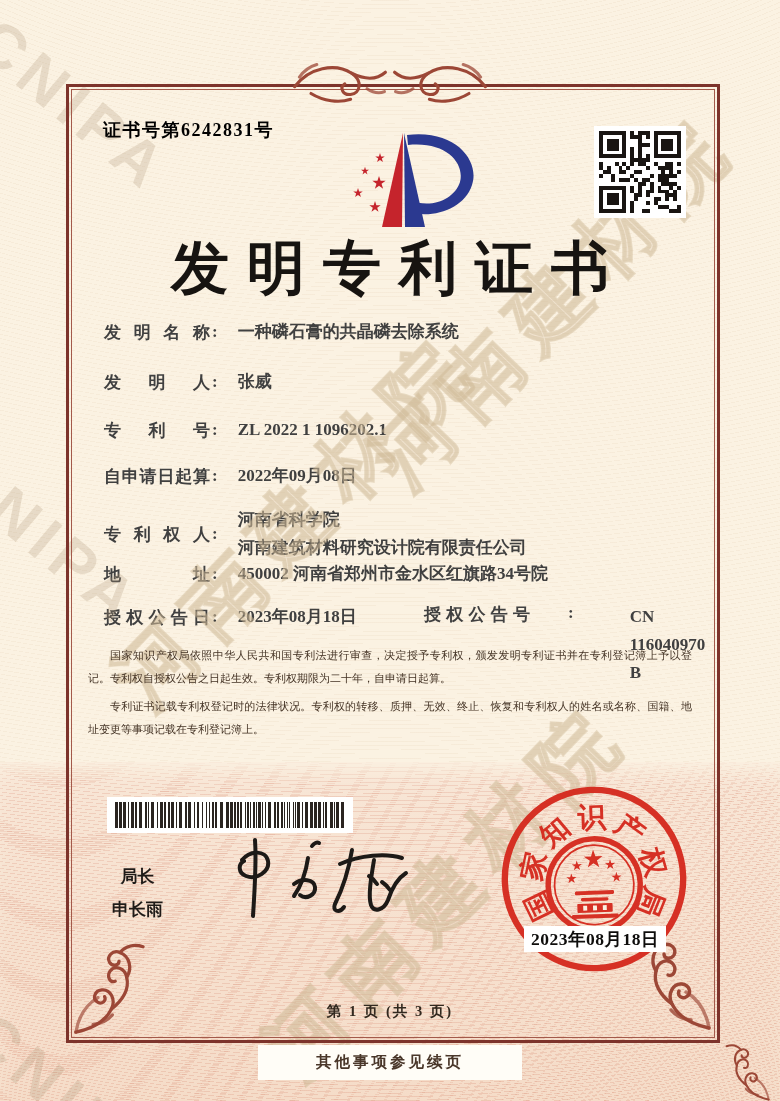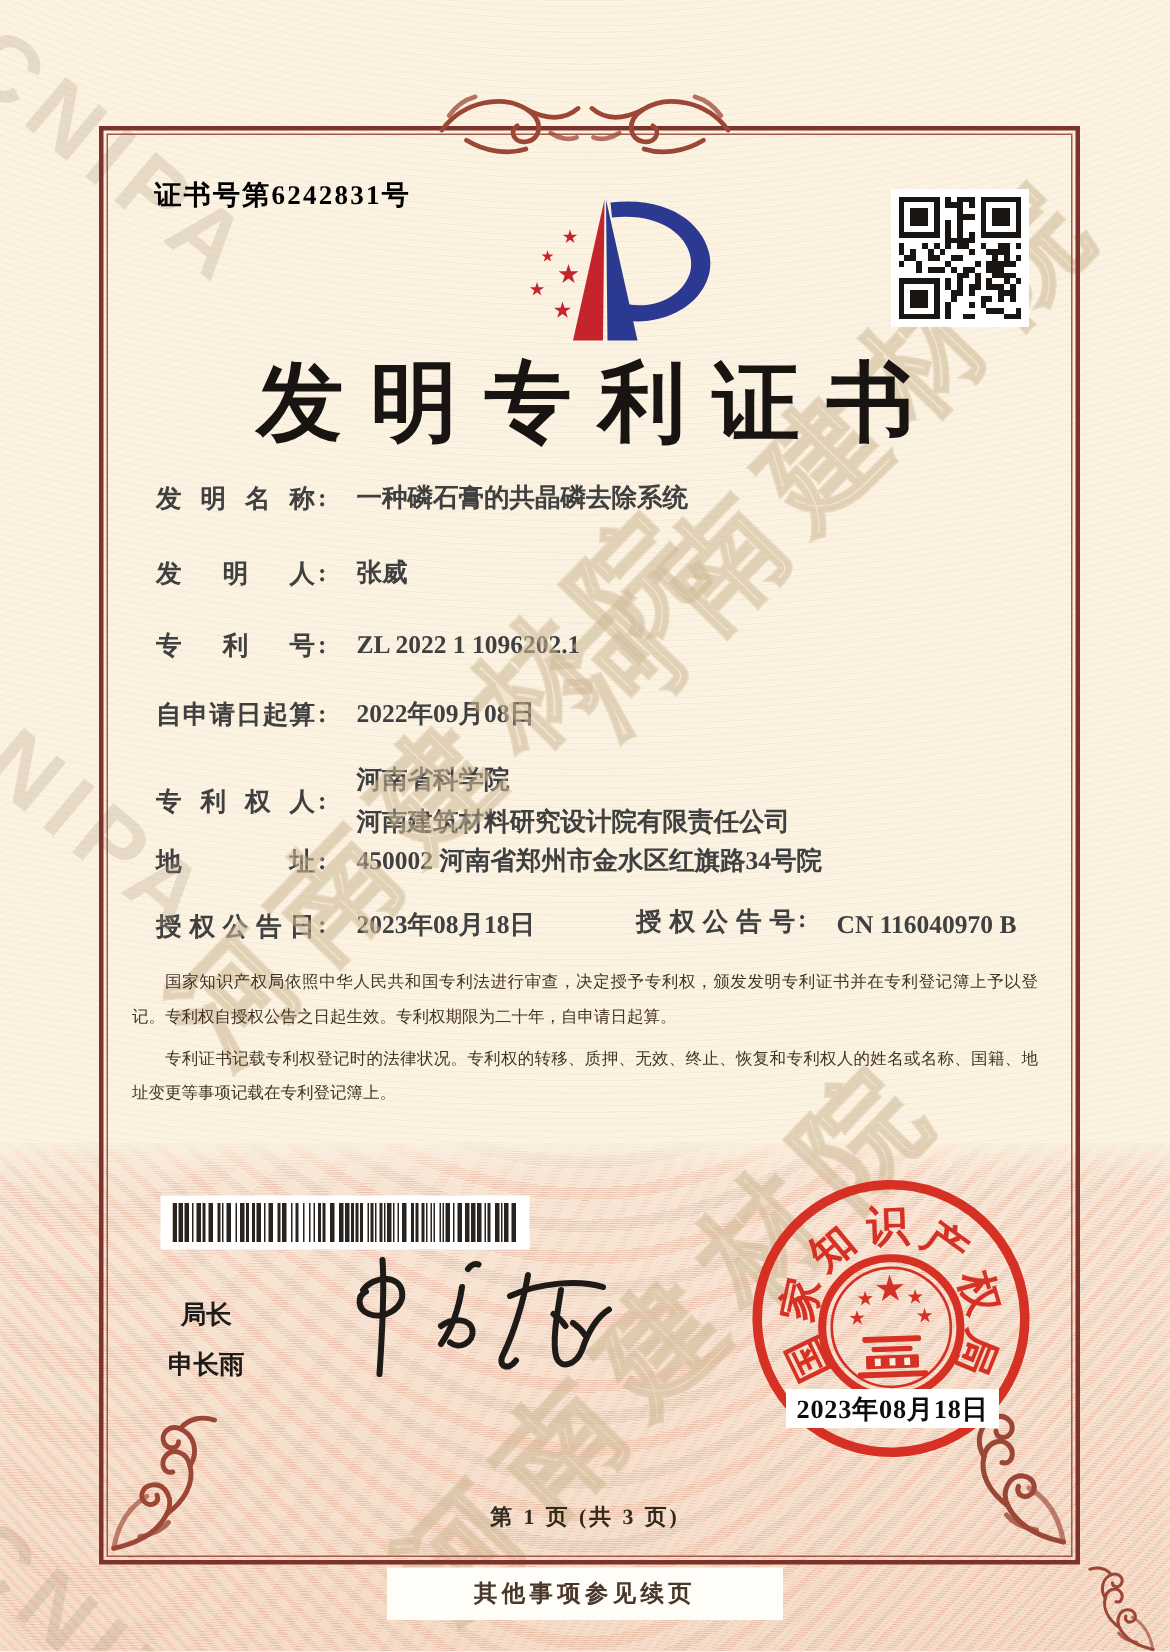--- a/index.html
+++ b/index.html
@@ -46,21 +46,21 @@
   .qr-box{left:594px;top:126px;width:92px;height:92px;background:#fff;padding:5px;box-sizing:border-box;}
   .title{left:70px;width:640px;top:230px;text-align:center;font-size:58px;font-weight:bold;
     letter-spacing:18px;text-indent:18px;color:#171411;}
   .frow{position:absolute;left:104px;display:flex;align-items:center;
     font-size:17px;font-weight:700;color:#404040;width:592px;}
   .flabel{display:inline-block;width:106px;text-align:justify;text-align-last:justify;flex:none;}
   .fcolon{flex:none;margin-left:2px;}
   .fvalue{margin-left:20px;line-height:28px;}
   .r1{top:318px}.r2{top:368px}.r3{top:416px}.r4{top:462px}
   .r5{top:506px}.r6{top:560px}.r7{top:603px}
-  .grant2{position:absolute;left:320px;top:0;display:flex;}
+  .grant2{position:absolute;left:320px;top:0;display:flex;gap:36px;}
   .body-text{left:88px;top:644px;width:604px;font-size:11px;line-height:22.5px;
     color:#443325;text-align:justify;}
   .body-text p{margin:0 0 6px 0;text-indent:2em;}
   .barcode-box{left:107px;top:797px;width:246px;height:36px;background:#fff;
     box-sizing:border-box;padding:5px 8px;}
   .director{left:112px;top:860px;font-family:"Liberation Sans","DejaVu Sans",sans-serif;
     font-size:17px;font-weight:700;color:#1f1b18;line-height:33px;text-align:center;}
   .autograph{left:222px;top:834px;width:200px;height:88px;}
   .seal{left:496px;top:781px;width:196px;height:196px;z-index:5;opacity:.95;transform:rotate(-2deg);}
   .seal-date{left:524px;top:926px;z-index:6;background:#fff;padding:1px 7px;

